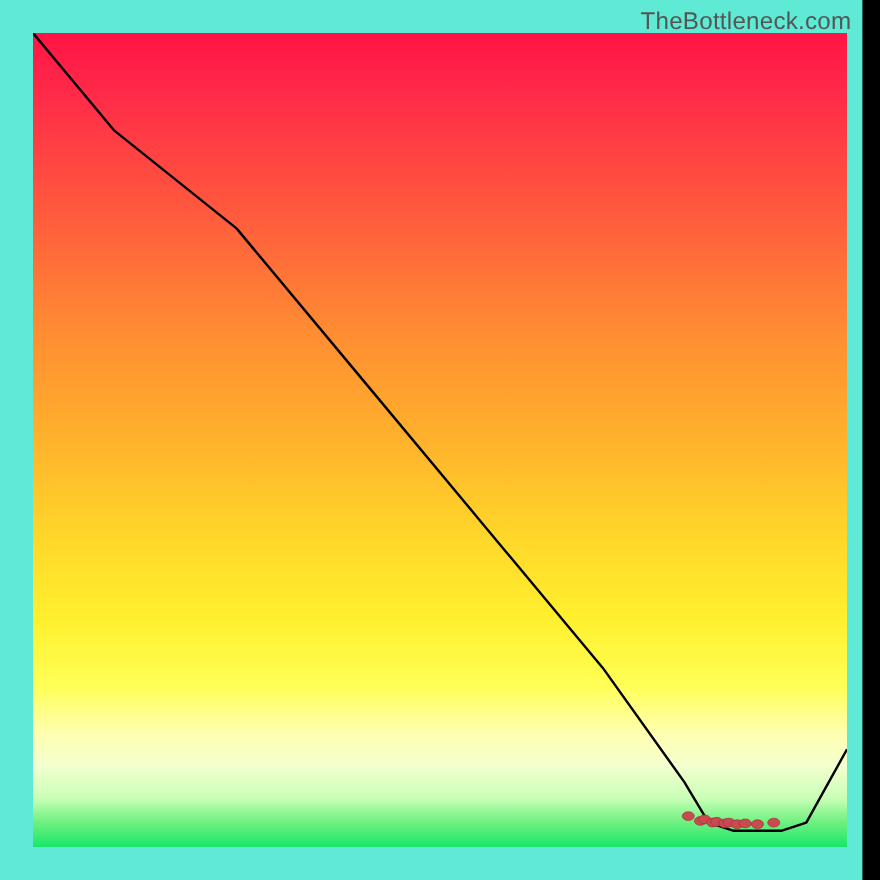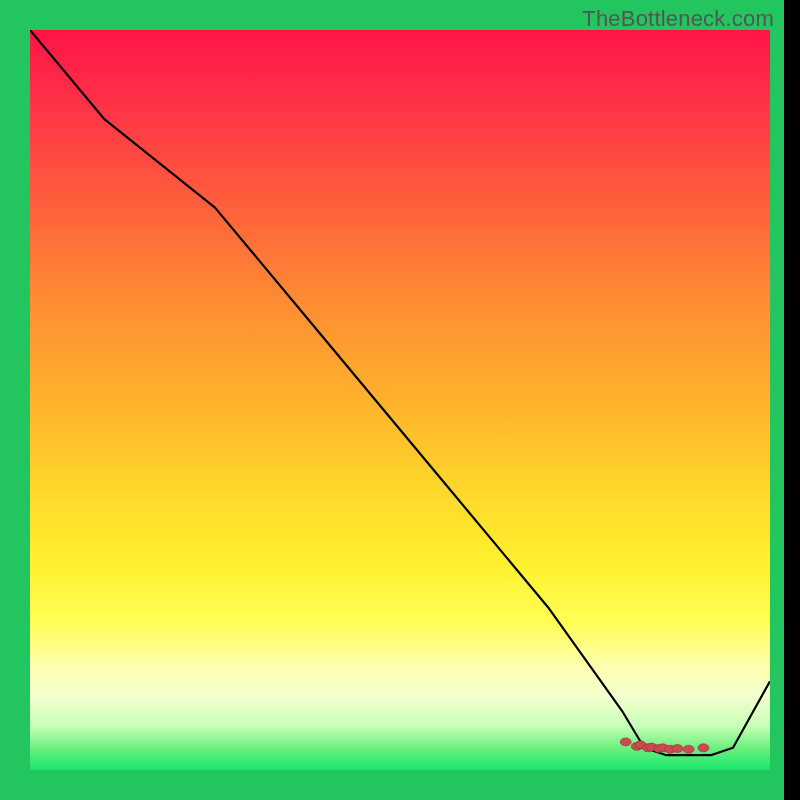--- a/index.html
+++ b/index.html
@@ -1,17 +1,17 @@
 <!DOCTYPE html>
 <html><head>
 <meta charset="utf-8">
 <style>
   * { margin: 0; padding: 0; box-sizing: border-box; }
   html, body { width: 800px; height: 800px; background: #000; overflow: hidden; }
-  .wrap { position: relative; width: 784px; height: 800px; background: #22c55e; }
+  .wrap { position: relative; width: 784px; height: 800px; background: #5eead4; }
   .watermark {
     position: absolute;
     top: 6px;
     right: 10px;
     font-family: Arial, Helvetica, sans-serif;
     font-size: 22px;
     color: #555;
     font-weight: 500;
     letter-spacing: 0.2px;
   }

